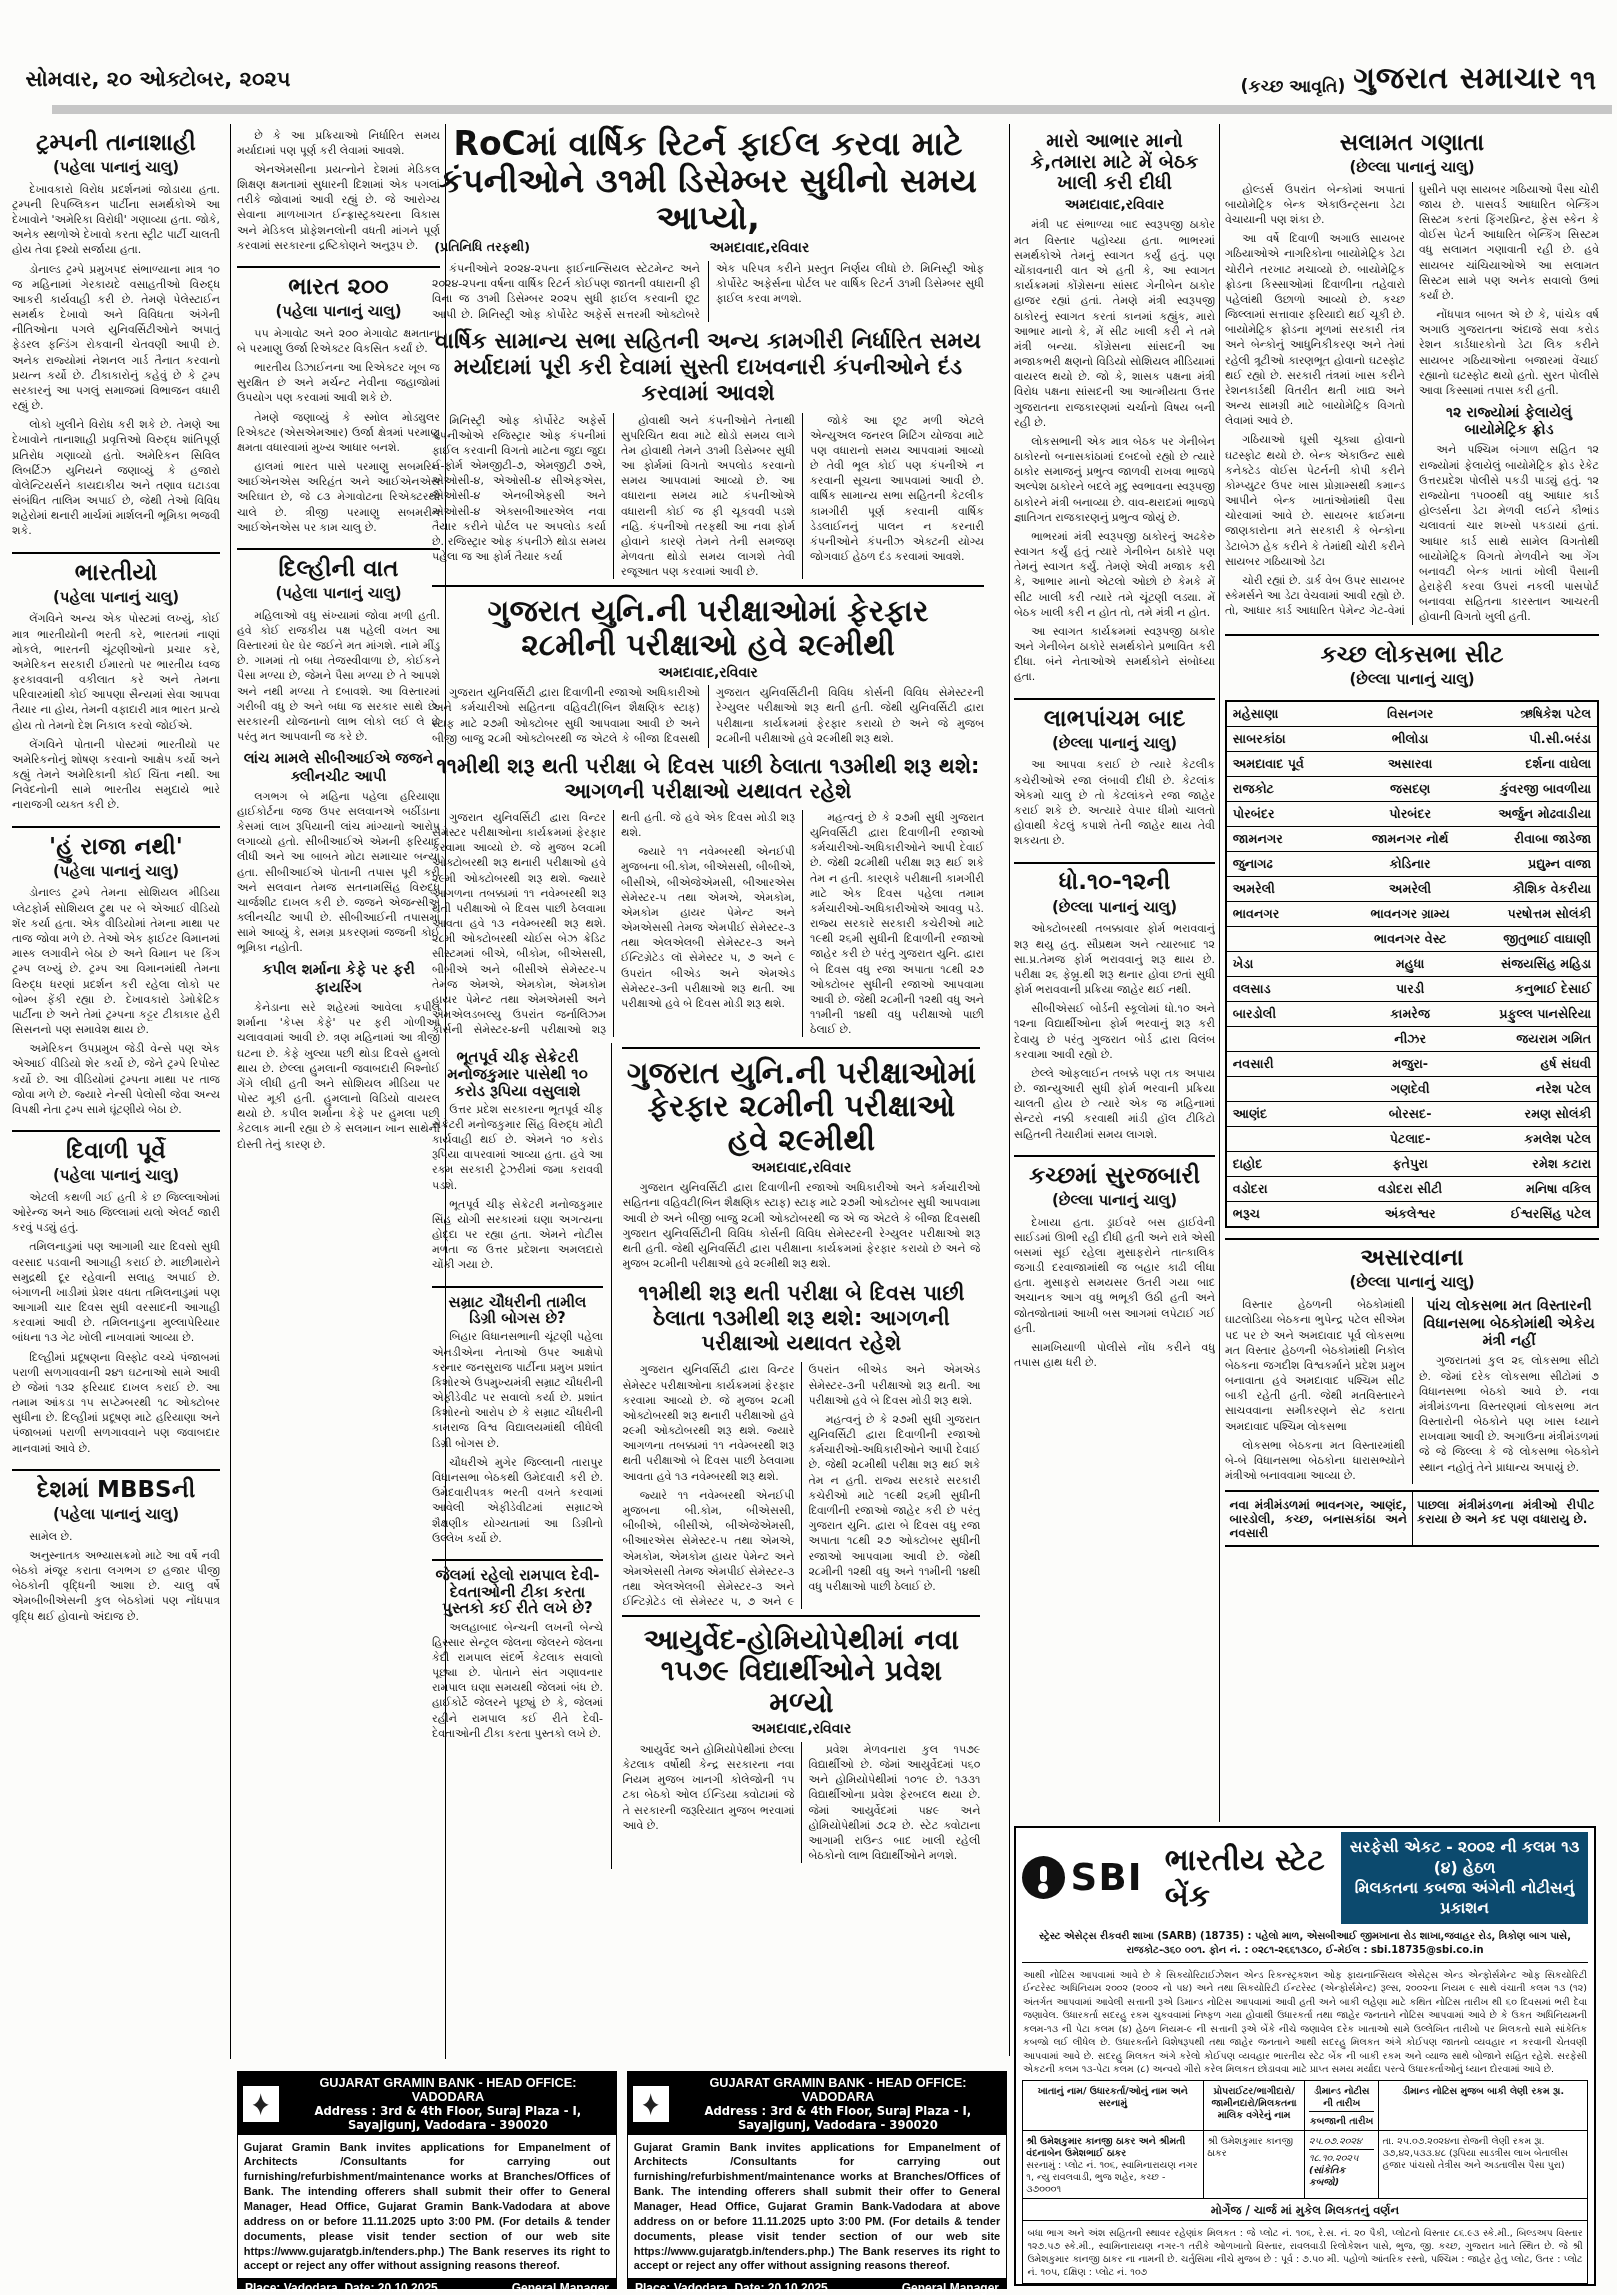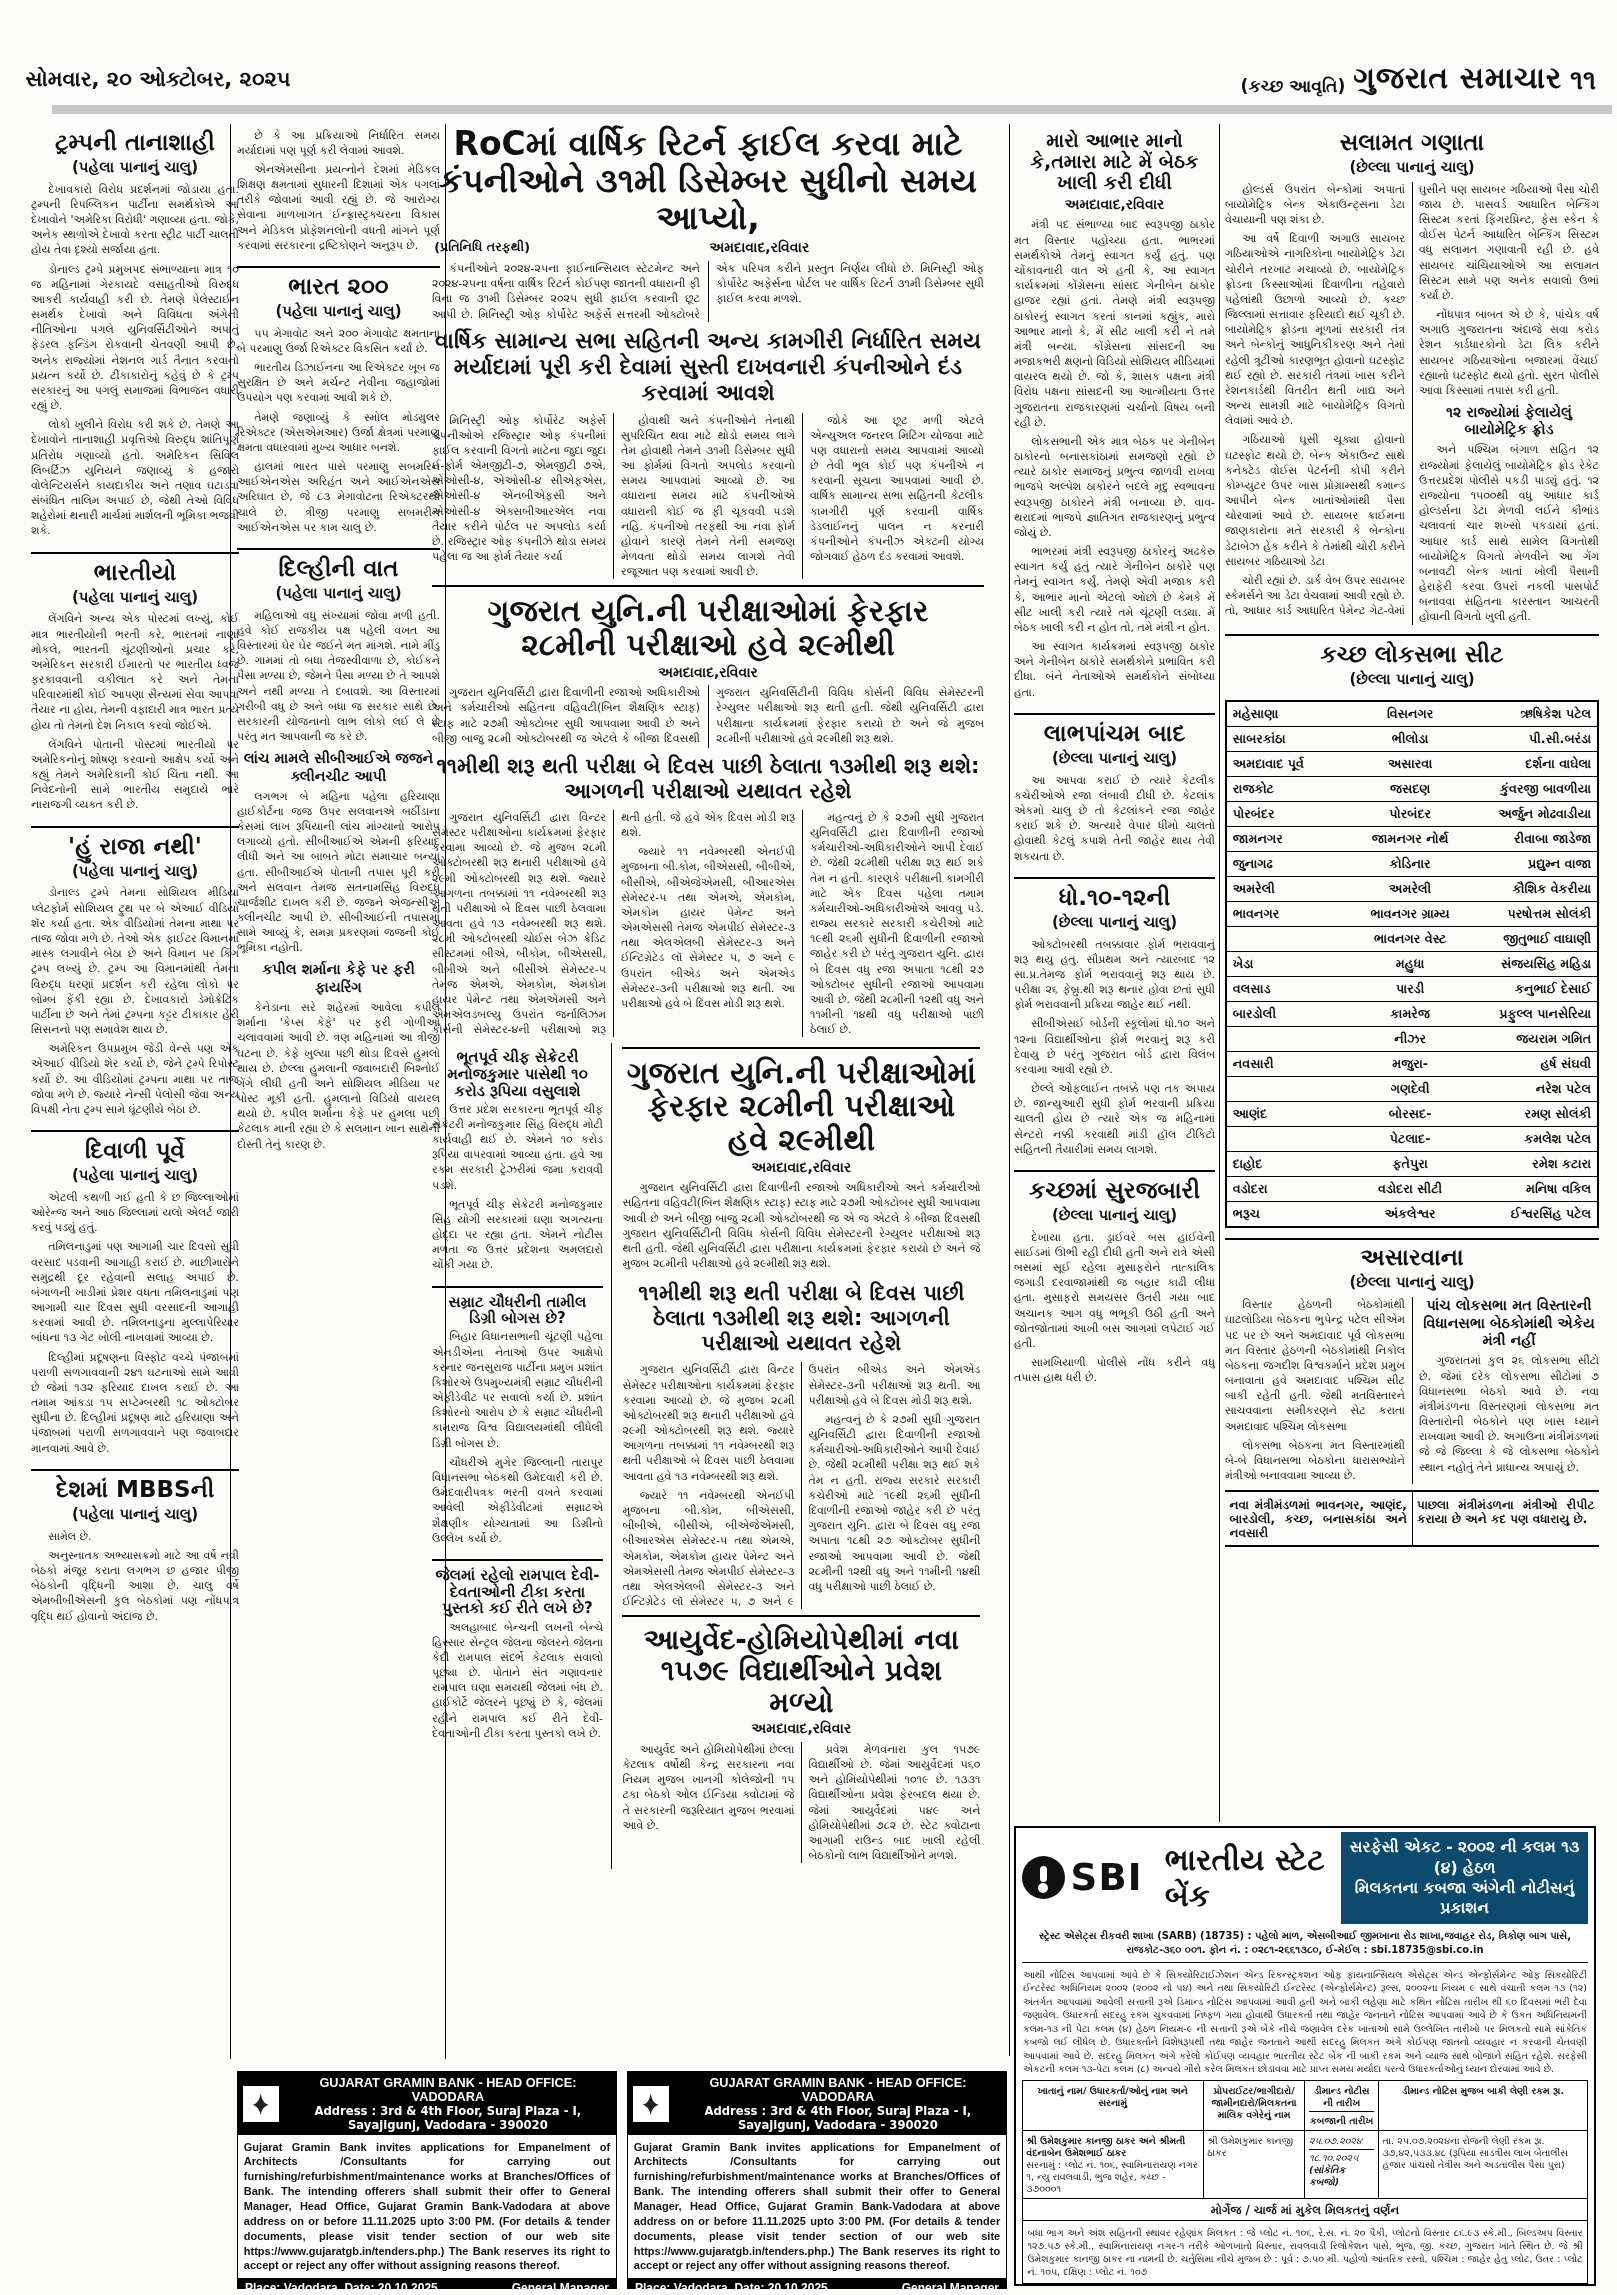--- a/index.html
+++ b/index.html
@@ -99,21 +99,21 @@
     <span class="hdr-masthead">ગુજરાત સમાચાર</span>
     <span class="hdr-pageno">૧૧</span>
   </div>
   <div class="band"></div>
 
   <div class="vr" style="left:230px;height:1935px"></div>
   <div class="vr" style="left:445px;height:1935px"></div>
   <div class="vr" style="left:1009px;height:1932px"></div>
   <div class="vr" style="left:1219px;height:1698px"></div>
 
-  <div class="col" style="left:31px;width:208px;height:1935px">
+  <div class="col" style="left:12px;width:208px;height:1935px">
     <div class="sec first" data-story="trump">
         <div class="s-title">ટ્રમ્પની તાનાશાહી</div>
         <div class="s-cont">(પહેલા પાનાનું ચાલુ)</div>
         <div class="s-body">
           <p class="s-para">દેખાવકારો વિરોધ પ્રદર્શનમાં જોડાયા હતા. ટ્રમ્પની રિપબ્લિકન પાર્ટીના સમર્થકોએ આ દેખાવોને 'અમેરિકા વિરોધી' ગણાવ્યા હતા. જોકે, અનેક સ્થળોએ દેખાવો કરતા સ્ટ્રીટ પાર્ટી ચાલતી હોય તેવા દૃશ્યો સર્જાયા હતા.</p>
           <p class="s-para">ડોનાલ્ડ ટ્રમ્પે પ્રમુખપદ સંભાળ્યાના માત્ર ૧૦ જ મહિનામાં ગેરકાયદે વસાહતીઓ વિરુદ્ધ આકરી કાર્યવાહી કરી છે. તેમણે પેલેસ્ટાઈન સમર્થક દેખાવો અને વિવિધતા અંગેની નીતિઓના પગલે યુનિવર્સિટીઓને અપાતું ફેડરલ ફન્ડિંગ રોકવાની ચેતવણી આપી છે. અનેક રાજ્યોમાં નેશનલ ગાર્ડ તૈનાત કરવાનો પ્રયત્ન કર્યો છે. ટીકાકારોનું કહેવું છે કે ટ્રમ્પ સરકારનું આ પગલું સમાજમાં વિભાજન વધારી રહ્યું છે.</p>
           <p class="s-para">લોકો ખુલીને વિરોધ કરી શકે છે. તેમણે આ દેખાવોને તાનાશાહી પ્રવૃત્તિઓ વિરુદ્ધ શાંતિપૂર્ણ પ્રતિરોધ ગણાવ્યો હતો. અમેરિકન સિવિલ લિબર્ટિઝ યુનિયને જણાવ્યું કે હજારો વોલેન્ટિયર્સને કાયદાકીય અને તણાવ ઘટાડવા સંબંધિત તાલિમ અપાઈ છે, જેથી તેઓ વિવિધ શહેરોમાં થનારી માર્ચમાં માર્શલની ભૂમિકા ભજવી શકે.</p>
         </div>
       </div>
     <div class="sec" data-story="bharatiyo">
@@ -263,21 +263,21 @@
       </div>
     </div>
   </div>
 
   <div class="col" style="left:1014px;width:201px;height:1695px">
     <div class="sec first" data-story="maro">
         <div class="s-title">મારો આભાર માનો કે,તમારા માટે મેં બેઠક ખાલી કરી દીધી</div>
         <div class="s-byline">અમદાવાદ,રવિવાર</div>
         <div class="s-body">
           <p class="s-para">મંત્રી પદ સંભાળ્યા બાદ સ્વરૂપજી ઠાકોર મત વિસ્તાર પહોચ્યા હતા. ભાભરમાં સમર્થકોએ તેમનું સ્વાગત કર્યું હતું. પણ ચોંકાવનારી વાત એ હતી કે, આ સ્વાગત કાર્યક્રમમાં કોંગ્રેસના સાંસદ ગેનીબેન ઠાકોર હાજર રહ્યાં હતાં. તેમણે મંત્રી સ્વરૂપજી ઠાકોરનું સ્વાગત કરતાં કાનમાં કહ્યુંક, મારો આભાર માનો કે, મેં સીટ ખાલી કરી ને તમે મંત્રી બન્યા. કોંગ્રેસના સાંસદની આ મજાકભરી ક્ષણનો વિડિયો સોશિયલ મીડિયામાં વાયરલ થયો છે. જો કે, શાસક પક્ષના મંત્રી વિરોધ પક્ષના સાંસદની આ આત્મીયતા ઉત્તર ગુજરાતના રાજકારણમાં ચર્ચાનો વિષય બની રહી છે.</p>
-          <p class="s-para">લોકસભાની એક માત્ર બેઠક પર ગેનીબેન ઠાકોરનો બનાસકાંઠામાં સમજણો રહ્યો છે ત્યારે ઠાકોર સમાજનું પ્રભુત્વ જાળવી રાખવા ભાજપે અલ્પેશ ઠાકોરને બદલે મૃદુ સ્વભાવના સ્વરૂપજી ઠાકોરને મંત્રી બનાવ્યા છે. વાવ-થરાદમાં ભાજપે જ્ઞાતિગત રાજકારણનું પ્રભુત્વ જોયું છે.</p>
+          <p class="s-para">લોકસભાની એક માત્ર બેઠક પર ગેનીબેન ઠાકોરનો બનાસકાંઠામાં દબદબો રહ્યો છે ત્યારે ઠાકોર સમાજનું પ્રભુત્વ જાળવી રાખવા ભાજપે અલ્પેશ ઠાકોરને બદલે મૃદુ સ્વભાવના સ્વરૂપજી ઠાકોરને મંત્રી બનાવ્યા છે. વાવ-થરાદમાં ભાજપે જ્ઞાતિગત રાજકારણનું પ્રભુત્વ જોયું છે.</p>
           <p class="s-para">ભાભરમાં મંત્રી સ્વરૂપજી ઠાકોરનું અઢકેરુ સ્વાગત કર્યું હતું ત્યારે ગેનીબેન ઠાકોરે પણ તેમનું સ્વાગત કર્યું. તેમણે એવી મજાક કરી કે, આભાર માનો એટલો ઓછો છે કેમકે મેં સીટ ખાલી કરી ત્યારે તમે ચૂંટણી લડ્યા. મેં બેઠક ખાલી કરી ન હોત તો, તમે મંત્રી ન હોત.</p>
           <p class="s-para">આ સ્વાગત કાર્યક્રમમાં સ્વરૂપજી ઠાકોર અને ગેનીબેન ઠાકોરે સમર્થકોને પ્રભાવિત કરી દીધા. બંને નેતાઓએ સમર્થકોને સંબોધ્યા હતા.</p>
         </div>
       </div>
     <div class="sec" data-story="labhpancham">
         <div class="s-title">લાભપાંચમ બાદ</div>
         <div class="s-cont">(છેલ્લા પાનાનું ચાલુ)</div>
         <div class="s-body">
           <p class="s-para">આ આપવા કરાઈ છે ત્યારે કેટલીક કચેરીઓએ રજા લંબાવી દીધી છે. કેટલાંક એકમો ચાલુ છે તો કેટલાંકને રજા જાહેર કરાઈ શકે છે. અત્યારે વેપાર ધીમો ચાલતો હોવાથી કેટલું કપાશે તેની જાહેર થાય તેવી શકયતા છે.</p>
         </div>

